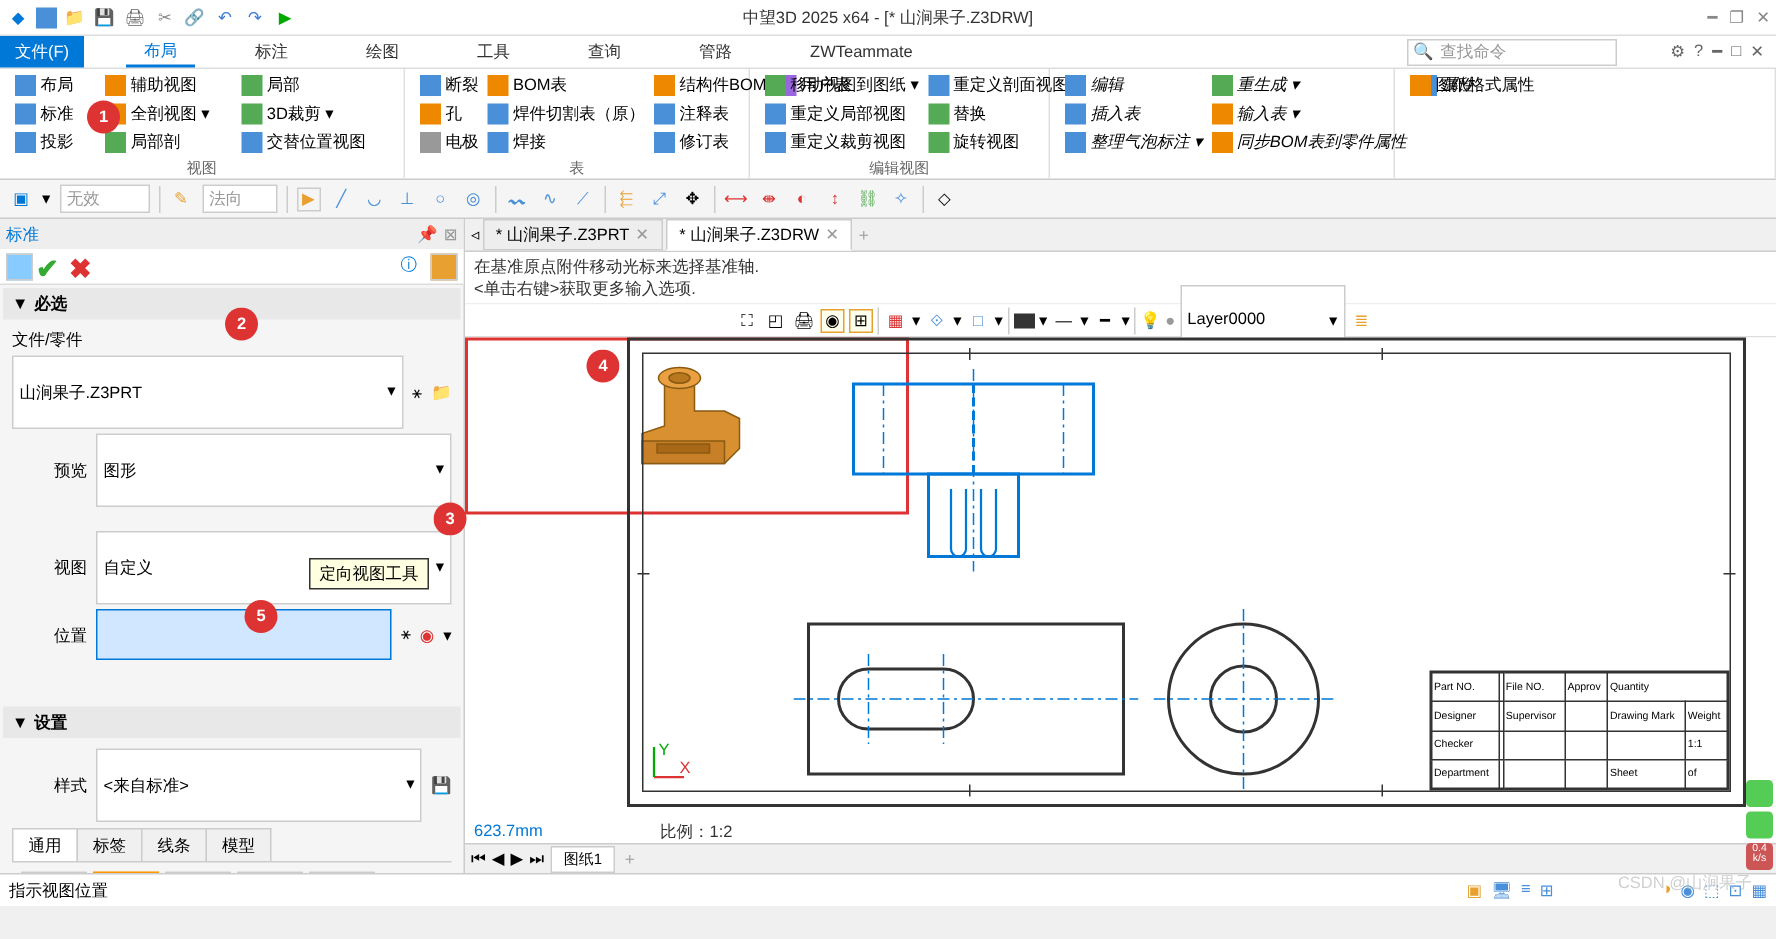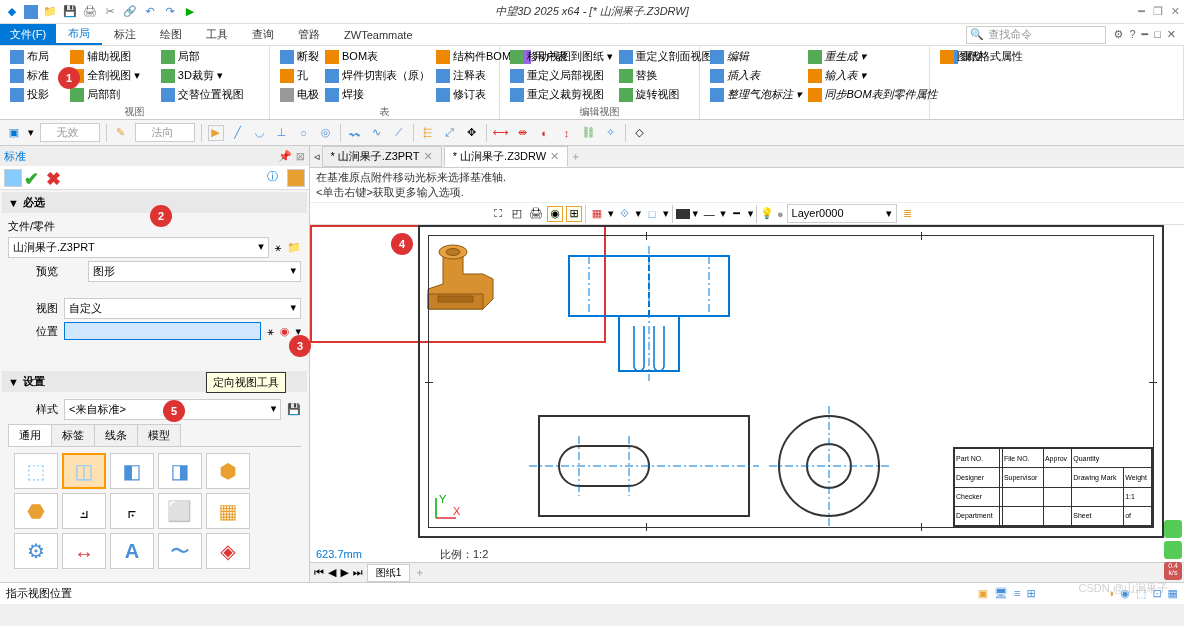--- a/index.html
+++ b/index.html
@@ -1,50 +1,50 @@
 <!DOCTYPE html>
 <html><head>
 <meta charset="utf-8">
 <style>
 *{box-sizing:border-box;margin:0;padding:0;font-family:"Microsoft YaHei",sans-serif;font-size:11px;}
 body{width:1184px;height:626px;background:#f0f0f0;overflow:hidden;position:relative;}
 .titlebar{height:24px;background:#fff;display:flex;align-items:center;padding:0 4px;border-bottom:1px solid #ddd;}
 .titlebar .qat{display:flex;gap:4px;align-items:center;}
 .titlebar .qat span{width:16px;height:16px;display:inline-flex;align-items:center;justify-content:center;}
-.titlebar .title{position:absolute;left:50%;transform:translateX(-50%);color:#333;font-style:italic;}
+.titlebar .title{position:absolute;left:50%;transform:translateX(-50%);color:#333;}
 .titlebar .winbtns{margin-left:auto;display:flex;gap:8px;color:#888;}
-.menubar{height:22px;background:#fff;display:flex;align-items:center;border-bottom:1px solid #ddd;}
+.menubar{height:22px;background:#fff;display:flex;align-items:center;border-bottom:1px solid #ddd;gap:28px;}
 .menubar .file-menu{background:#0078d7;color:#fff;padding:2px 10px;height:100%;display:flex;align-items:center;}
 .menubar .tab{padding:2px 12px;color:#333;height:100%;display:flex;align-items:center;}
 .menubar .tab.active{color:#0078d7;border-bottom:2px solid #0078d7;}
 .menubar .search{margin-left:auto;width:140px;height:18px;border:1px solid #ccc;padding:0 4px;color:#999;display:flex;align-items:center;}
 .menubar .help-icons{display:flex;gap:6px;margin:0 8px;color:#666;}
 .ribbon{height:74px;background:#fff;display:flex;border-bottom:1px solid #ccc;}
 .ribbon-group{padding:2px 8px;border-right:1px solid #e0e0e0;position:relative;}
 .ribbon-group .group-title{position:absolute;bottom:0;left:0;right:0;text-align:center;color:#666;font-size:10px;}
 .ribbon-items{display:flex;flex-wrap:wrap;gap:2px;height:60px;flex-direction:column;}
 .ribbon-item{display:flex;align-items:center;gap:3px;padding:1px 2px;white-space:nowrap;}
 .ribbon-icon{width:14px;height:14px;display:inline-block;background:#4a90d9;}
 .toolbar2{height:26px;background:#f5f5f5;display:flex;align-items:center;gap:6px;padding:0 6px;border-bottom:1px solid #ccc;}
-.tb-dropdown{border:1px solid #ccc;padding:1px 20px 1px 16px;background:#fff;color:#999;min-width:60px;}
+.tb-dropdown{border:1px solid #ccc;padding:1px 20px 1px 4px;background:#fff;color:#999;min-width:60px;}
 .tb-icon{width:16px;height:16px;display:inline-flex;align-items:center;justify-content:center;}
 .tb-sep{width:1px;height:18px;background:#ccc;}
 .content{display:flex;height:436px;}
 .sidepanel{width:310px;background:#f5f5f5;border-right:1px solid #ccc;display:flex;flex-direction:column;}
 .sidepanel-header{height:20px;display:flex;align-items:center;padding:0 4px;background:#eee;color:#0078d7;}
 .sidepanel-toolbar{height:24px;display:flex;align-items:center;gap:2px;padding:0 4px;background:#fff;border-bottom:1px solid #ddd;}
 .sp-icon{width:18px;height:18px;border:1px solid #ccc;display:inline-block;}
 .check-green{width:20px;height:20px;color:#3a3;font-size:18px;font-weight:bold;}
 .x-red{width:20px;height:20px;color:#d33;font-size:18px;font-weight:bold;}
 .sidepanel-body{flex:1;overflow-y:auto;padding:2px;position:relative;}
 .section-header{background:#e8e8e8;padding:3px 6px;font-weight:bold;display:flex;align-items:center;gap:4px;}
 .section-body{padding:4px 6px;}
 .form-row{display:flex;align-items:center;gap:6px;margin:3px 0;}
 .form-label{width:50px;text-align:right;}
-.form-input{flex:1;border:1px solid #ccc;padding:2px 4px;background:#fff;}
+.form-input{flex:1;border:1px solid #ccc;padding:16px 4px;background:#fff;}
 .form-input.highlighted{background:#d0e7ff;border:1px solid #0078d7;}
 .tooltip-yellow{position:absolute;background:#ffffe1;border:1px solid #333;padding:2px 6px;z-index:100;}
 .sub-tabs{display:flex;border-bottom:1px solid #ccc;margin-top:4px;}
 .sub-tab{padding:3px 10px;border:1px solid #ccc;border-bottom:none;background:#f0f0f0;margin-right:-1px;}
 .sub-tab.active{background:#fff;}
 .icon-grid{display:flex;flex-wrap:wrap;gap:4px;padding:6px;}
 .icon-cell{width:44px;height:36px;border:1px solid #ccc;background:#fff;display:flex;align-items:center;justify-content:center;font-size:20px;}
 .icon-cell.selected{border:2px solid #f90;background:#ffe0b0;}
 .main-area{flex:1;display:flex;flex-direction:column;background:#fff;}
 .doc-tabs{height:22px;display:flex;align-items:center;background:#f0f0f0;border-bottom:1px solid #ccc;padding:0 4px;gap:2px;}
@@ -321,21 +321,21 @@
         <div class="form-row">
           <div class="form-input" style="display:flex;justify-content:space-between;">
               <span>山涧果子.Z3PRT</span>
               <span>▾</span>
             </div>
           <span>⚹</span>
           <span style="color:#e8a030;">📁</span>
         </div>
         <div class="form-row">
           <div class="form-label">预览</div>
-          <div class="form-input" style="display:flex;justify-content:space-between;margin-left:24px;">
+          <div class="form-input" style="display:flex;justify-content:space-between;">
               <span>图形</span>
               <span>▾</span>
             </div>
         </div>
         <div style="height:10px;"></div>
         <div class="form-row">
           <div class="form-label">视图</div>
           <div class="form-input" style="display:flex;justify-content:space-between;">
               <span>自定义</span>
               <span>▾</span>

